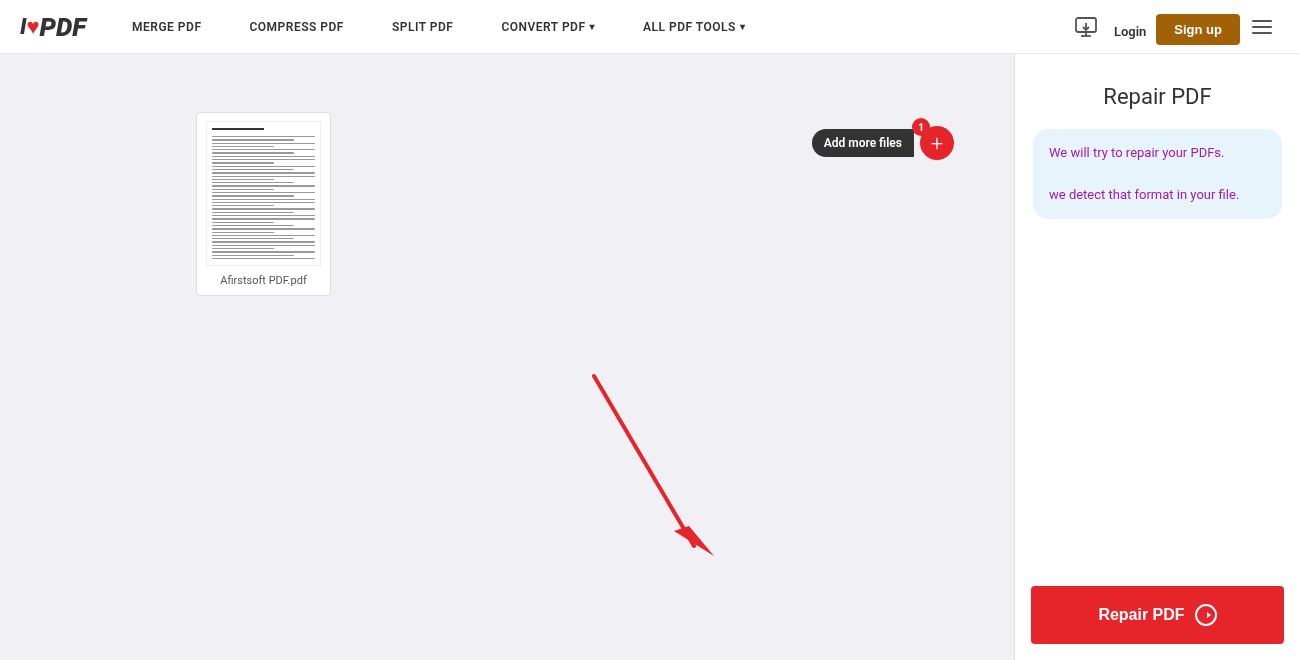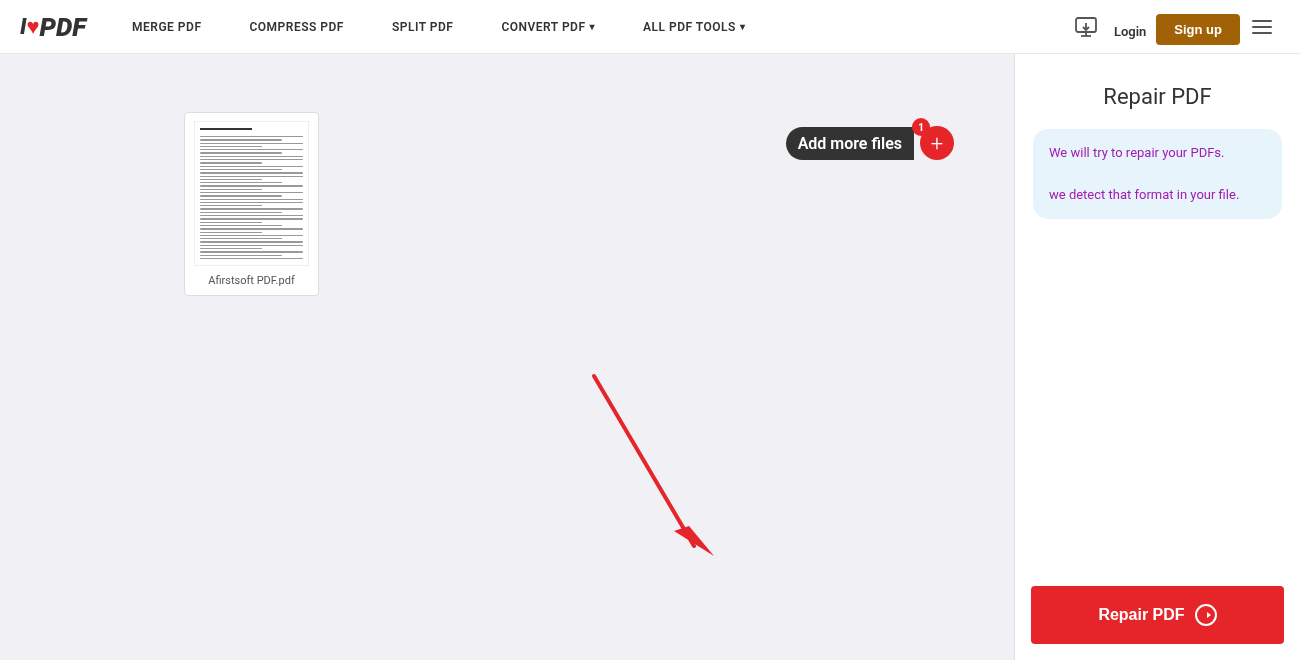--- a/index.html
+++ b/index.html
@@ -98,21 +98,21 @@
       width: 135px;
       background: #fff;
       border: 1px solid #ddd;
       border-radius: 4px;
       padding: 8px;
       display: flex;
       flex-direction: column;
       align-items: center;
       position: absolute;
       top: 58px;
-      left: 184px;
+      left: 196px;
     }
     .file-preview {
       width: 115px;
       height: 145px;
       background: #fff;
       border: 1px solid #eee;
       overflow: hidden;
       display: flex;
       flex-direction: column;
       padding: 6px 5px;
@@ -141,21 +141,21 @@
       position: absolute;
       top: 72px;
       right: 60px;
       display: flex;
       align-items: center;
       gap: 0;
     }
     .add-more-label {
       background: #333;
       color: #fff;
-      font-size: 16px;
+      font-size: 12px;
       font-weight: 600;
       padding: 7px 12px;
       border-radius: 20px 0 0 20px;
       cursor: pointer;
       white-space: nowrap;
     }
     .add-more-badge {
       position: absolute;
       top: -8px;
       right: 24px;

